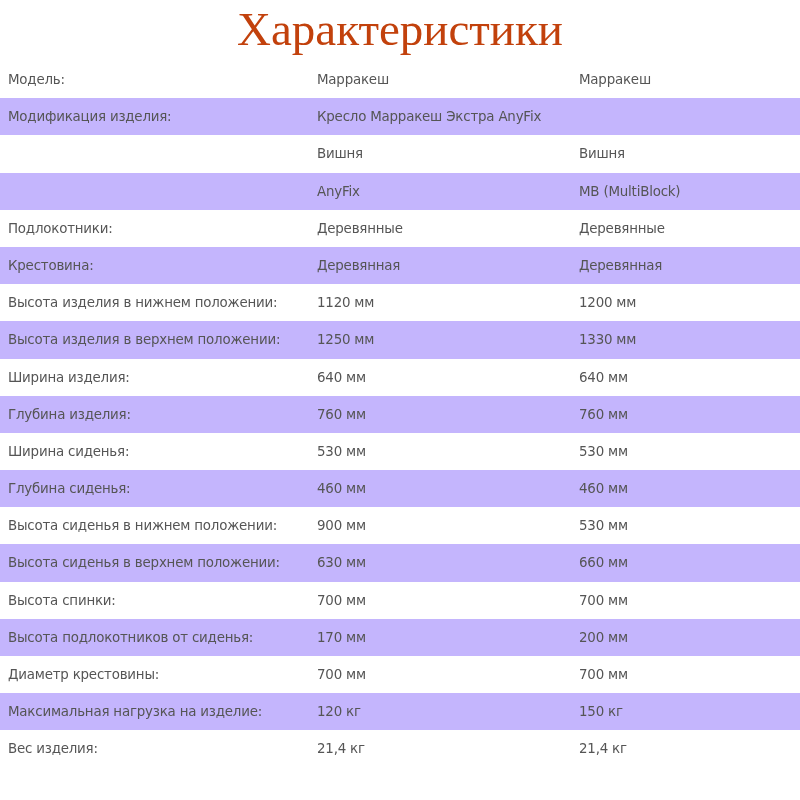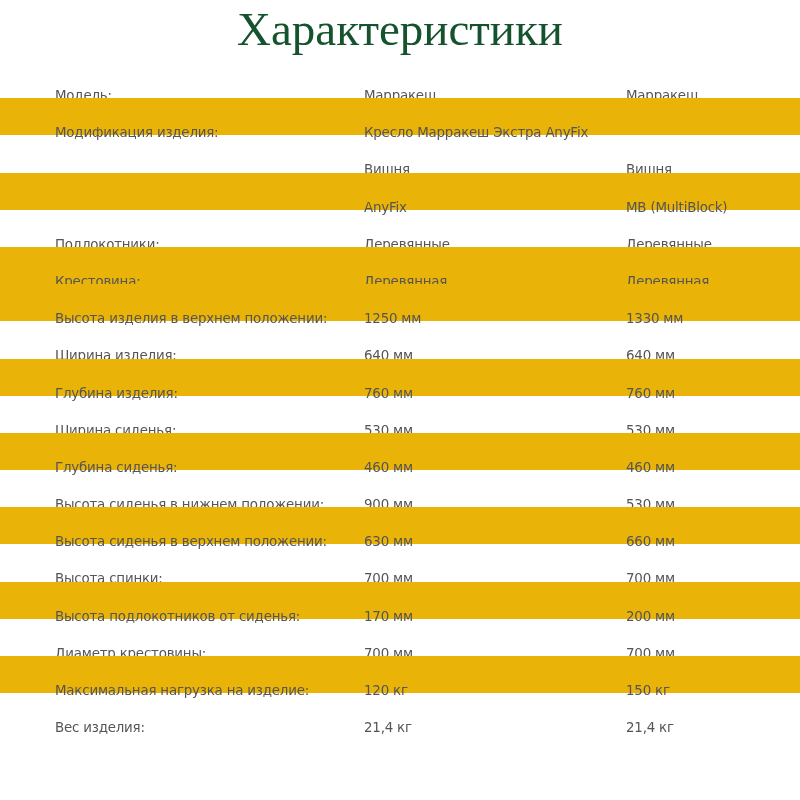--- a/index.html
+++ b/index.html
@@ -1,30 +1,30 @@
 <!DOCTYPE html>
 <html><head>
 <meta charset="utf-8">
 <style>
   html, body { margin:0; padding:0; background:#ffffff; }
   body { width:800px; height:800px; overflow:hidden; position:relative; }
   .title {
     position:absolute; left:0; top:0; width:800px; height:60px;
     text-align:center;
     font-family:"Liberation Serif", "DejaVu Serif", serif;
-    font-size:47px; line-height:58px; color:#14532d;
+    font-size:47px; line-height:58px; color:#c2410c;
   }
   .table { position:absolute; left:0; top:61px; width:800px; }
   .row {
     height:37.2px; position:relative;
     font-family:"DejaVu Sans", "Liberation Sans", sans-serif;
     font-size:13.4px; color:#555555;
   }
-  .row.alt { background:#eab308; }
-  .cell { position:absolute; top:16px; line-height:37px; white-space:nowrap; letter-spacing:-0.2px;margin-left:47px; }
+  .row.alt { background:#c4b5fd; }
+  .cell { position:absolute; top:0; line-height:37px; white-space:nowrap; letter-spacing:-0.2px; }
   .c1 { left:8px; }
   .c2 { left:317px; }
   .c3 { left:579px; }
 </style>
 </head>
 <body>
 
 <div class="title">Характеристики</div>
 
 <div class="table" id="specs">
@@ -47,20 +47,25 @@
     </div>
     <div class="row">
       <div class="cell c1">Подлокотники:</div>
       <div class="cell c2">Деревянные</div>
       <div class="cell c3">Деревянные</div>
     </div>
     <div class="row alt">
       <div class="cell c1">Крестовина:</div>
       <div class="cell c2">Деревянная</div>
       <div class="cell c3">Деревянная</div>
+    </div>
+    <div class="row">
+      <div class="cell c1">Высота изделия в нижнем положении:</div>
+      <div class="cell c2">1120 мм</div>
+      <div class="cell c3">1200 мм</div>
     </div>
     <div class="row alt">
       <div class="cell c1">Высота изделия в верхнем положении:</div>
       <div class="cell c2">1250 мм</div>
       <div class="cell c3">1330 мм</div>
     </div>
     <div class="row">
       <div class="cell c1">Ширина изделия:</div>
       <div class="cell c2">640 мм</div>
       <div class="cell c3">640 мм</div>

